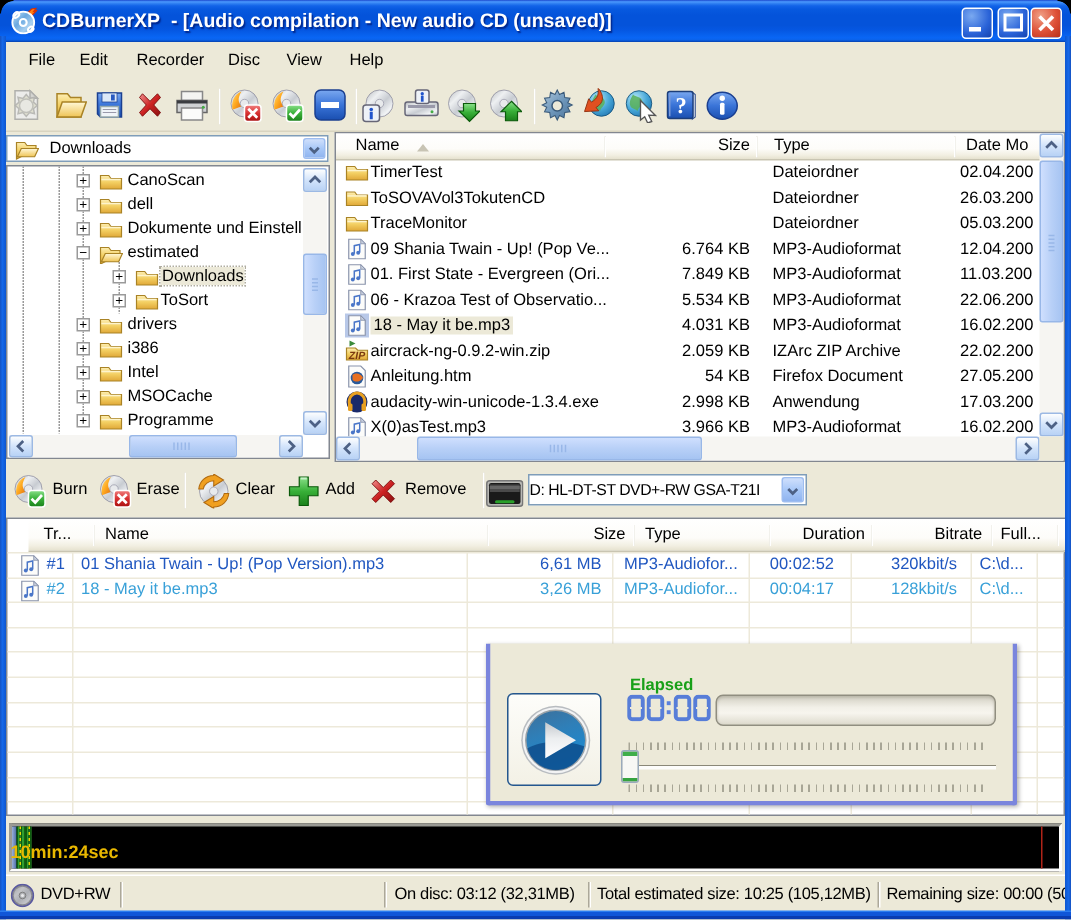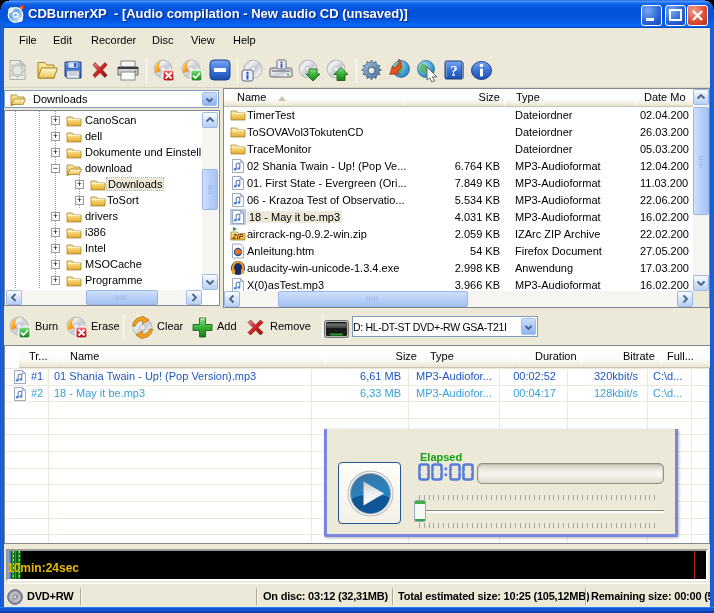--- a/index.html
+++ b/index.html
@@ -65,21 +65,21 @@
 #ptitle{position:absolute;left:-3px;top:0;right:-3px;height:21px;background:linear-gradient(180deg,#c6d8f5 0%,#a4c3f2 30%,#8fb3ee 70%,#9cbbf0);border-radius:2px 2px 0 0;}
 #ptitle .pt{position:absolute;left:6px;top:3px;color:#fff;font-weight:bold;font-size:12px;text-shadow:1px 1px 1px #6a7ec0;}
 #pclose{position:absolute;right:4px;top:4px;width:15px;height:14px;border-radius:2px;border:1px solid #fff;background:radial-gradient(circle at 30% 25%,#f0a086,#dd5037 55%,#b82e18);}
 #playbtn{position:absolute;left:11px;top:33px;width:63px;height:62px;background:linear-gradient(180deg,#fdfdfa,#f3f1e6);border:1px solid #24578f;border-radius:4px;}
 
 #blackbar{position:absolute;left:4px;top:548px;width:706px;height:35px;background:#ece9d8;}
 #bbinner{position:absolute;left:2px;top:1px;right:2px;bottom:2px;background:#000;border:2px solid;border-color:#9a9a94 #fdfdfd #fdfdfd #9a9a94;}
 #bbtext{position:absolute;left:3px;top:13px;color:#e9b800;font-weight:bold;font-size:12px;}
 
 #statusbar{position:absolute;left:4px;top:583px;width:706px;height:25px;background:#ece9d8;border-top:1px solid #fff;}
-#statusbar .pane{position:absolute;top:6px;font-size:11px;white-space:nowrap;letter-spacing:-0.22px;font-weight:bold;}
+#statusbar .pane{position:absolute;top:6px;font-size:11px;white-space:nowrap;letter-spacing:-0.22px;}
 .ssep{position:absolute;top:4px;width:2px;height:17px;border-left:1px solid #aca899;border-right:1px solid #fff;}
 </style></head><body>
 <svg width="0" height="0" style="position:absolute">
   <defs>
     <linearGradient id="gsil" x1="0" y1="0" x2="1" y2="1">
       <stop offset="0" stop-color="#b8bcc0"></stop>
         <stop offset="0.3" stop-color="#eef0f2"></stop>
         <stop offset="0.55" stop-color="#c8ccd2"></stop>
         <stop offset="0.8" stop-color="#f2f4f6"></stop>
         <stop offset="1" stop-color="#b0b4ba"></stop>
@@ -313,21 +313,21 @@
           <svg class="tf" style="left:61px">
             <use href="#folder16"></use>
           </svg>
           <span class="tt" style="left:80px">Dokumente und Einstell</span>
         </div>
       <div class="row" style="top:50px">
           <span class="pm" style="left:46px;top:3px">−</span>
           <svg class="tf" style="left:61px">
             <use href="#folderop"></use>
           </svg>
-          <span class="tt" style="left:80px">download</span>
+          <span class="tt" style="left:80px">estimated</span>
         </div>
       <div class="row" style="top:66px">
           <span class="pm" style="left:70px;top:3px">+</span>
           <svg class="tf" style="left:85px">
             <use href="#folder16"></use>
           </svg>
           <span class="tt sel" style="left:102px">Downloads</span>
         </div>
       <div class="row" style="top:82px">
           <span class="pm" style="left:70px;top:3px">+</span>
@@ -430,21 +430,21 @@
             <use href="#folder16"></use>
           </svg>
           <span class="cell" style="left:23px">TraceMonitor</span>
           <span class="cell" style="left:291px">Dateiordner</span>
           <span class="cell" style="left:416px">05.03.200</span>
         </div>
       <div class="fl-row" style="top:69px">
           <svg class="fi">
             <use href="#note16"></use>
           </svg>
-          <span class="cell" style="left:23px">02 Shania Twain - Up! (Pop Ve...</span>
+          <span class="cell" style="left:23px">09 Shania Twain - Up! (Pop Ve...</span>
           <span class="cell szc">6.764 KB</span>
           <span class="cell" style="left:291px">MP3-Audioformat</span>
           <span class="cell" style="left:416px">12.04.200</span>
         </div>
       <div class="fl-row" style="top:86px">
           <svg class="fi">
             <use href="#note16"></use>
           </svg>
           <span class="cell" style="left:23px">01. First State - Evergreen (Ori...</span>
           <span class="cell szc">7.849 KB</span>
@@ -657,21 +657,21 @@
       <span class="abs" style="left:461px;width:90px;text-align:right">00:02:52</span>
       <span class="abs" style="left:543px;width:90px;text-align:right">320kbit/s</span>
       <span class="abs" style="left:648px">C:\d...</span>
     </div>
     <div class="trk" style="top:40px;color:#38a0d8">
       <svg class="fi" style="left:7px;top:0">
           <use href="#note16"></use>
         </svg>
       <span class="abs" style="left:26px">#2</span>
       <span class="abs" style="left:49px">18 - May it be.mp3</span>
-      <span class="abs" style="left:306px;width:90px;text-align:right">6,33 MB</span>
+      <span class="abs" style="left:306px;width:90px;text-align:right">3,26 MB</span>
       <span class="abs" style="left:411px">MP3-Audiofor...</span>
       <span class="abs" style="left:461px;width:90px;text-align:right">00:04:17</span>
       <span class="abs" style="left:543px;width:90px;text-align:right">128kbit/s</span>
       <span class="abs" style="left:648px">C:\d...</span>
     </div>
   </div>
 
   <div id="blackbar">
     <div id="bbinner">
       <div class="abs" style="left:0;top:0;bottom:0;width:3px;background:linear-gradient(90deg,#9ab0d8,#4a6aa8)"></div>

